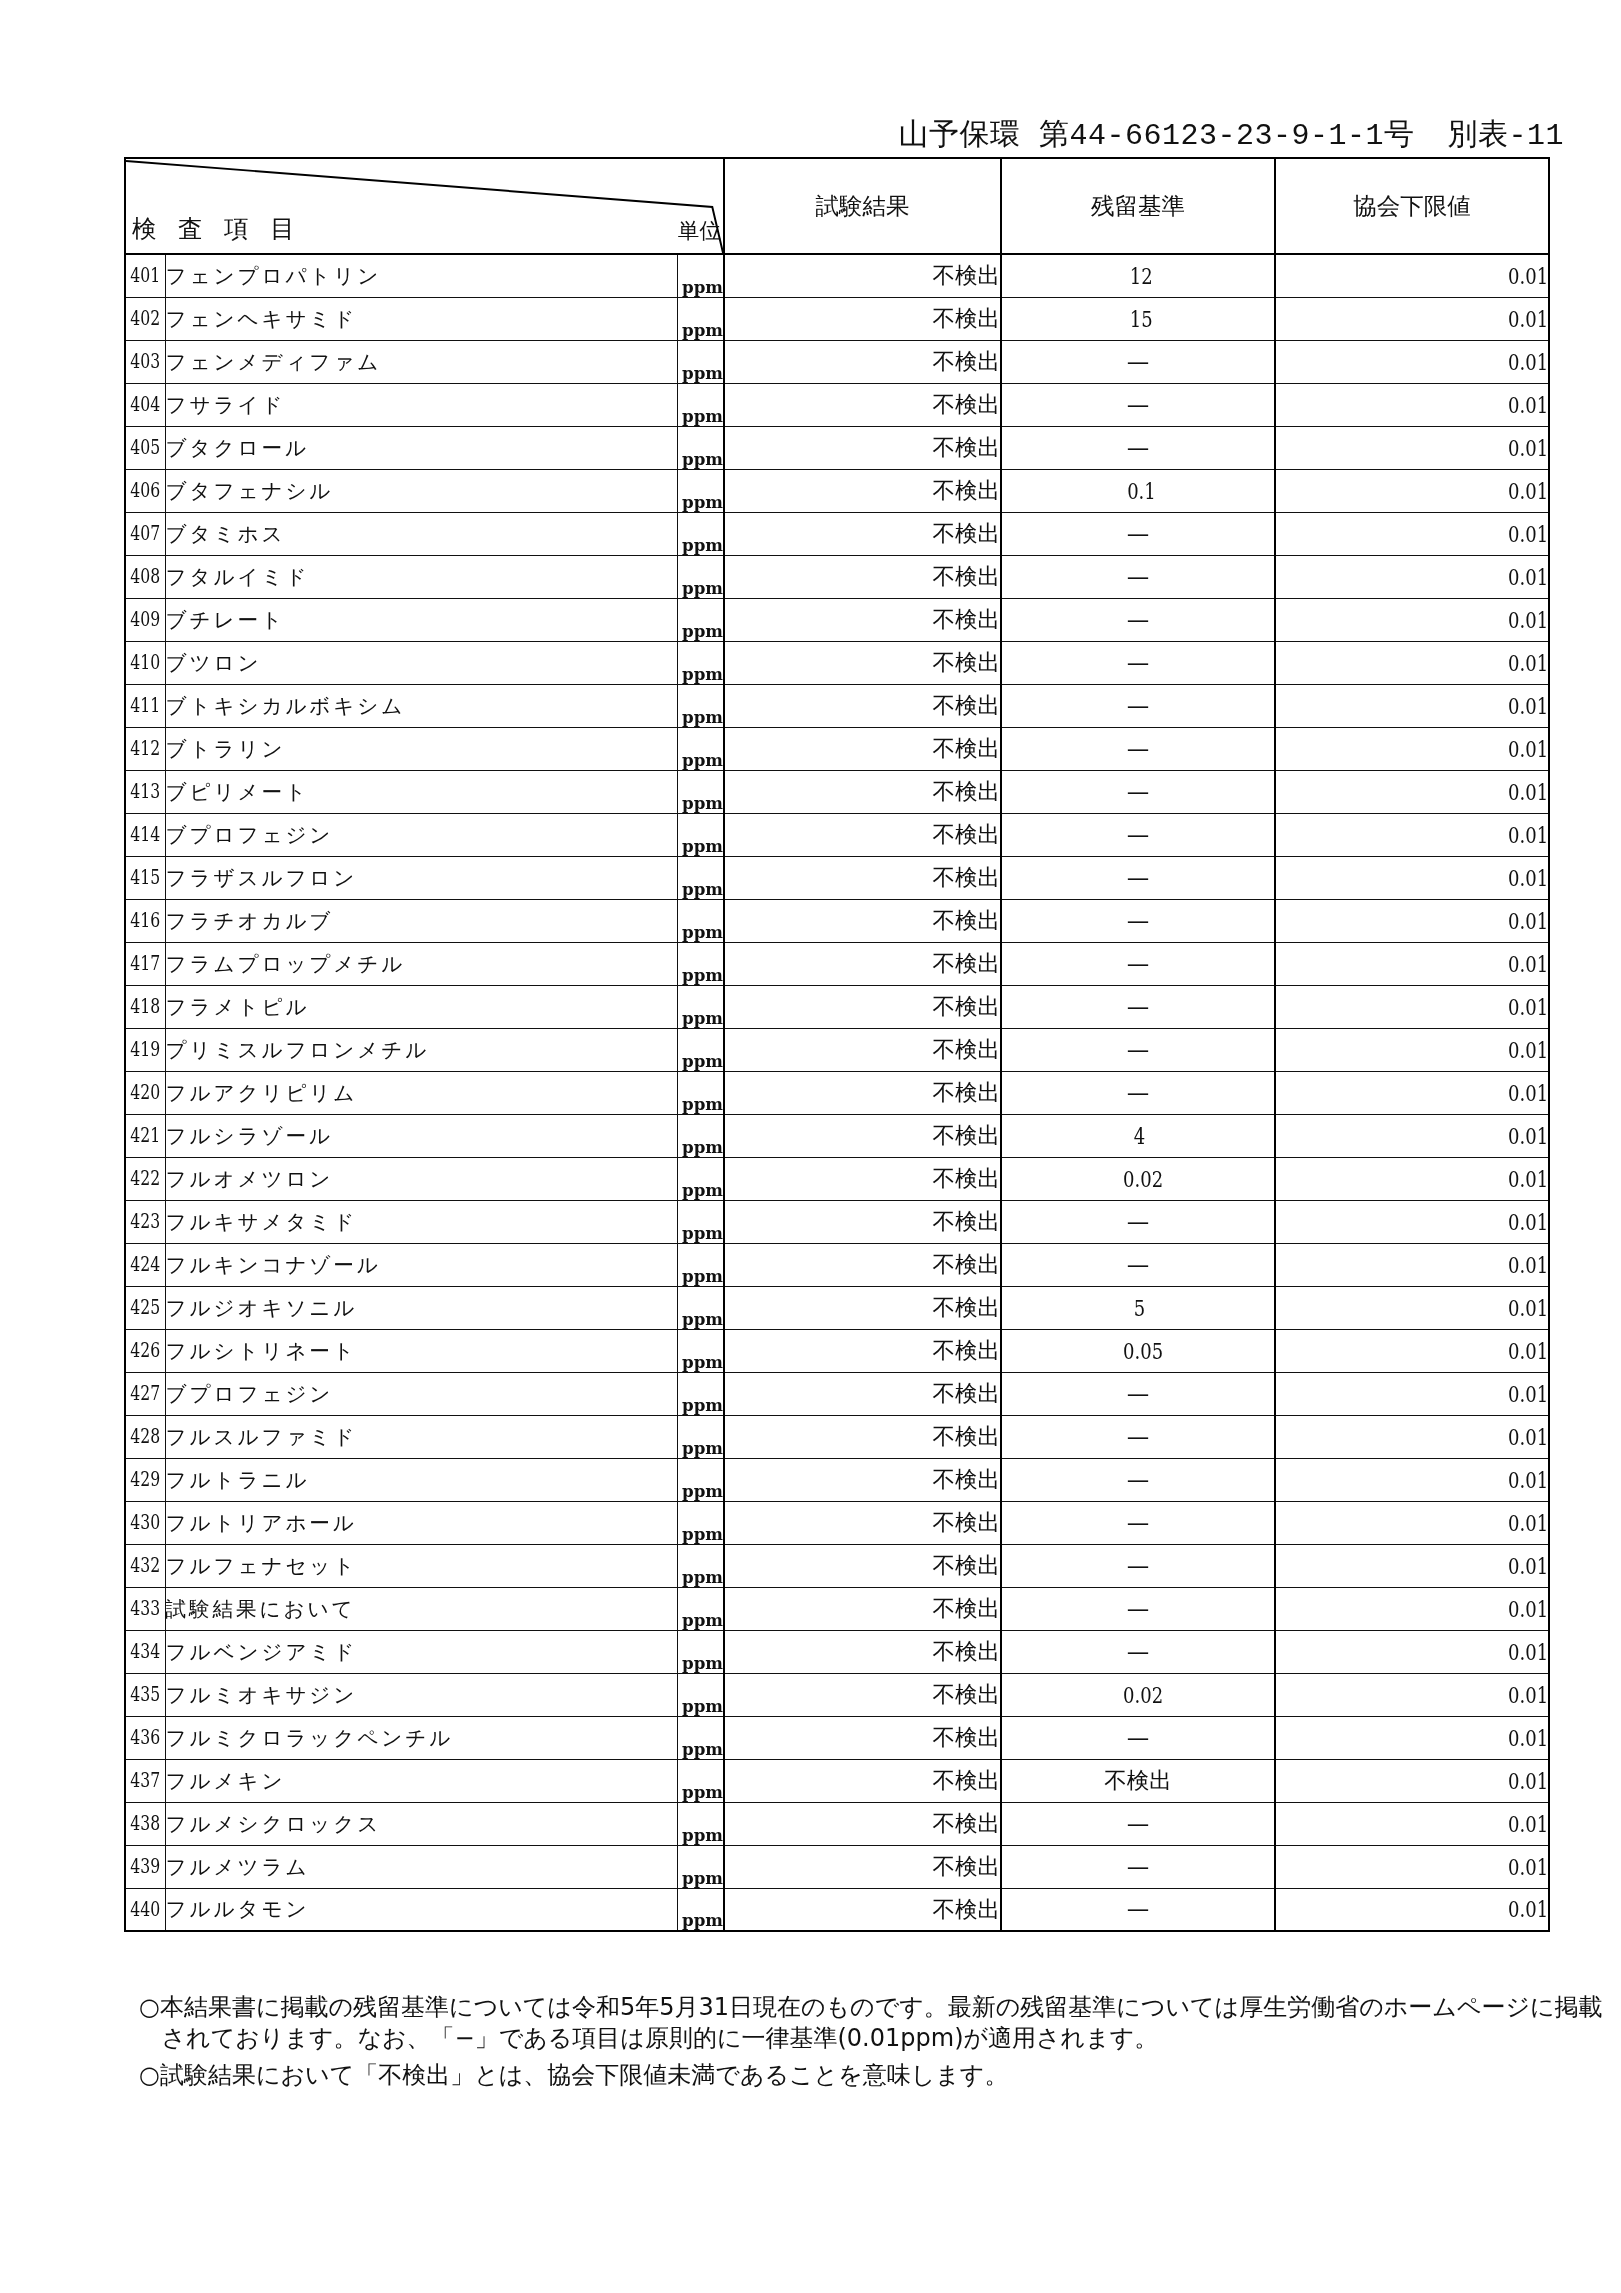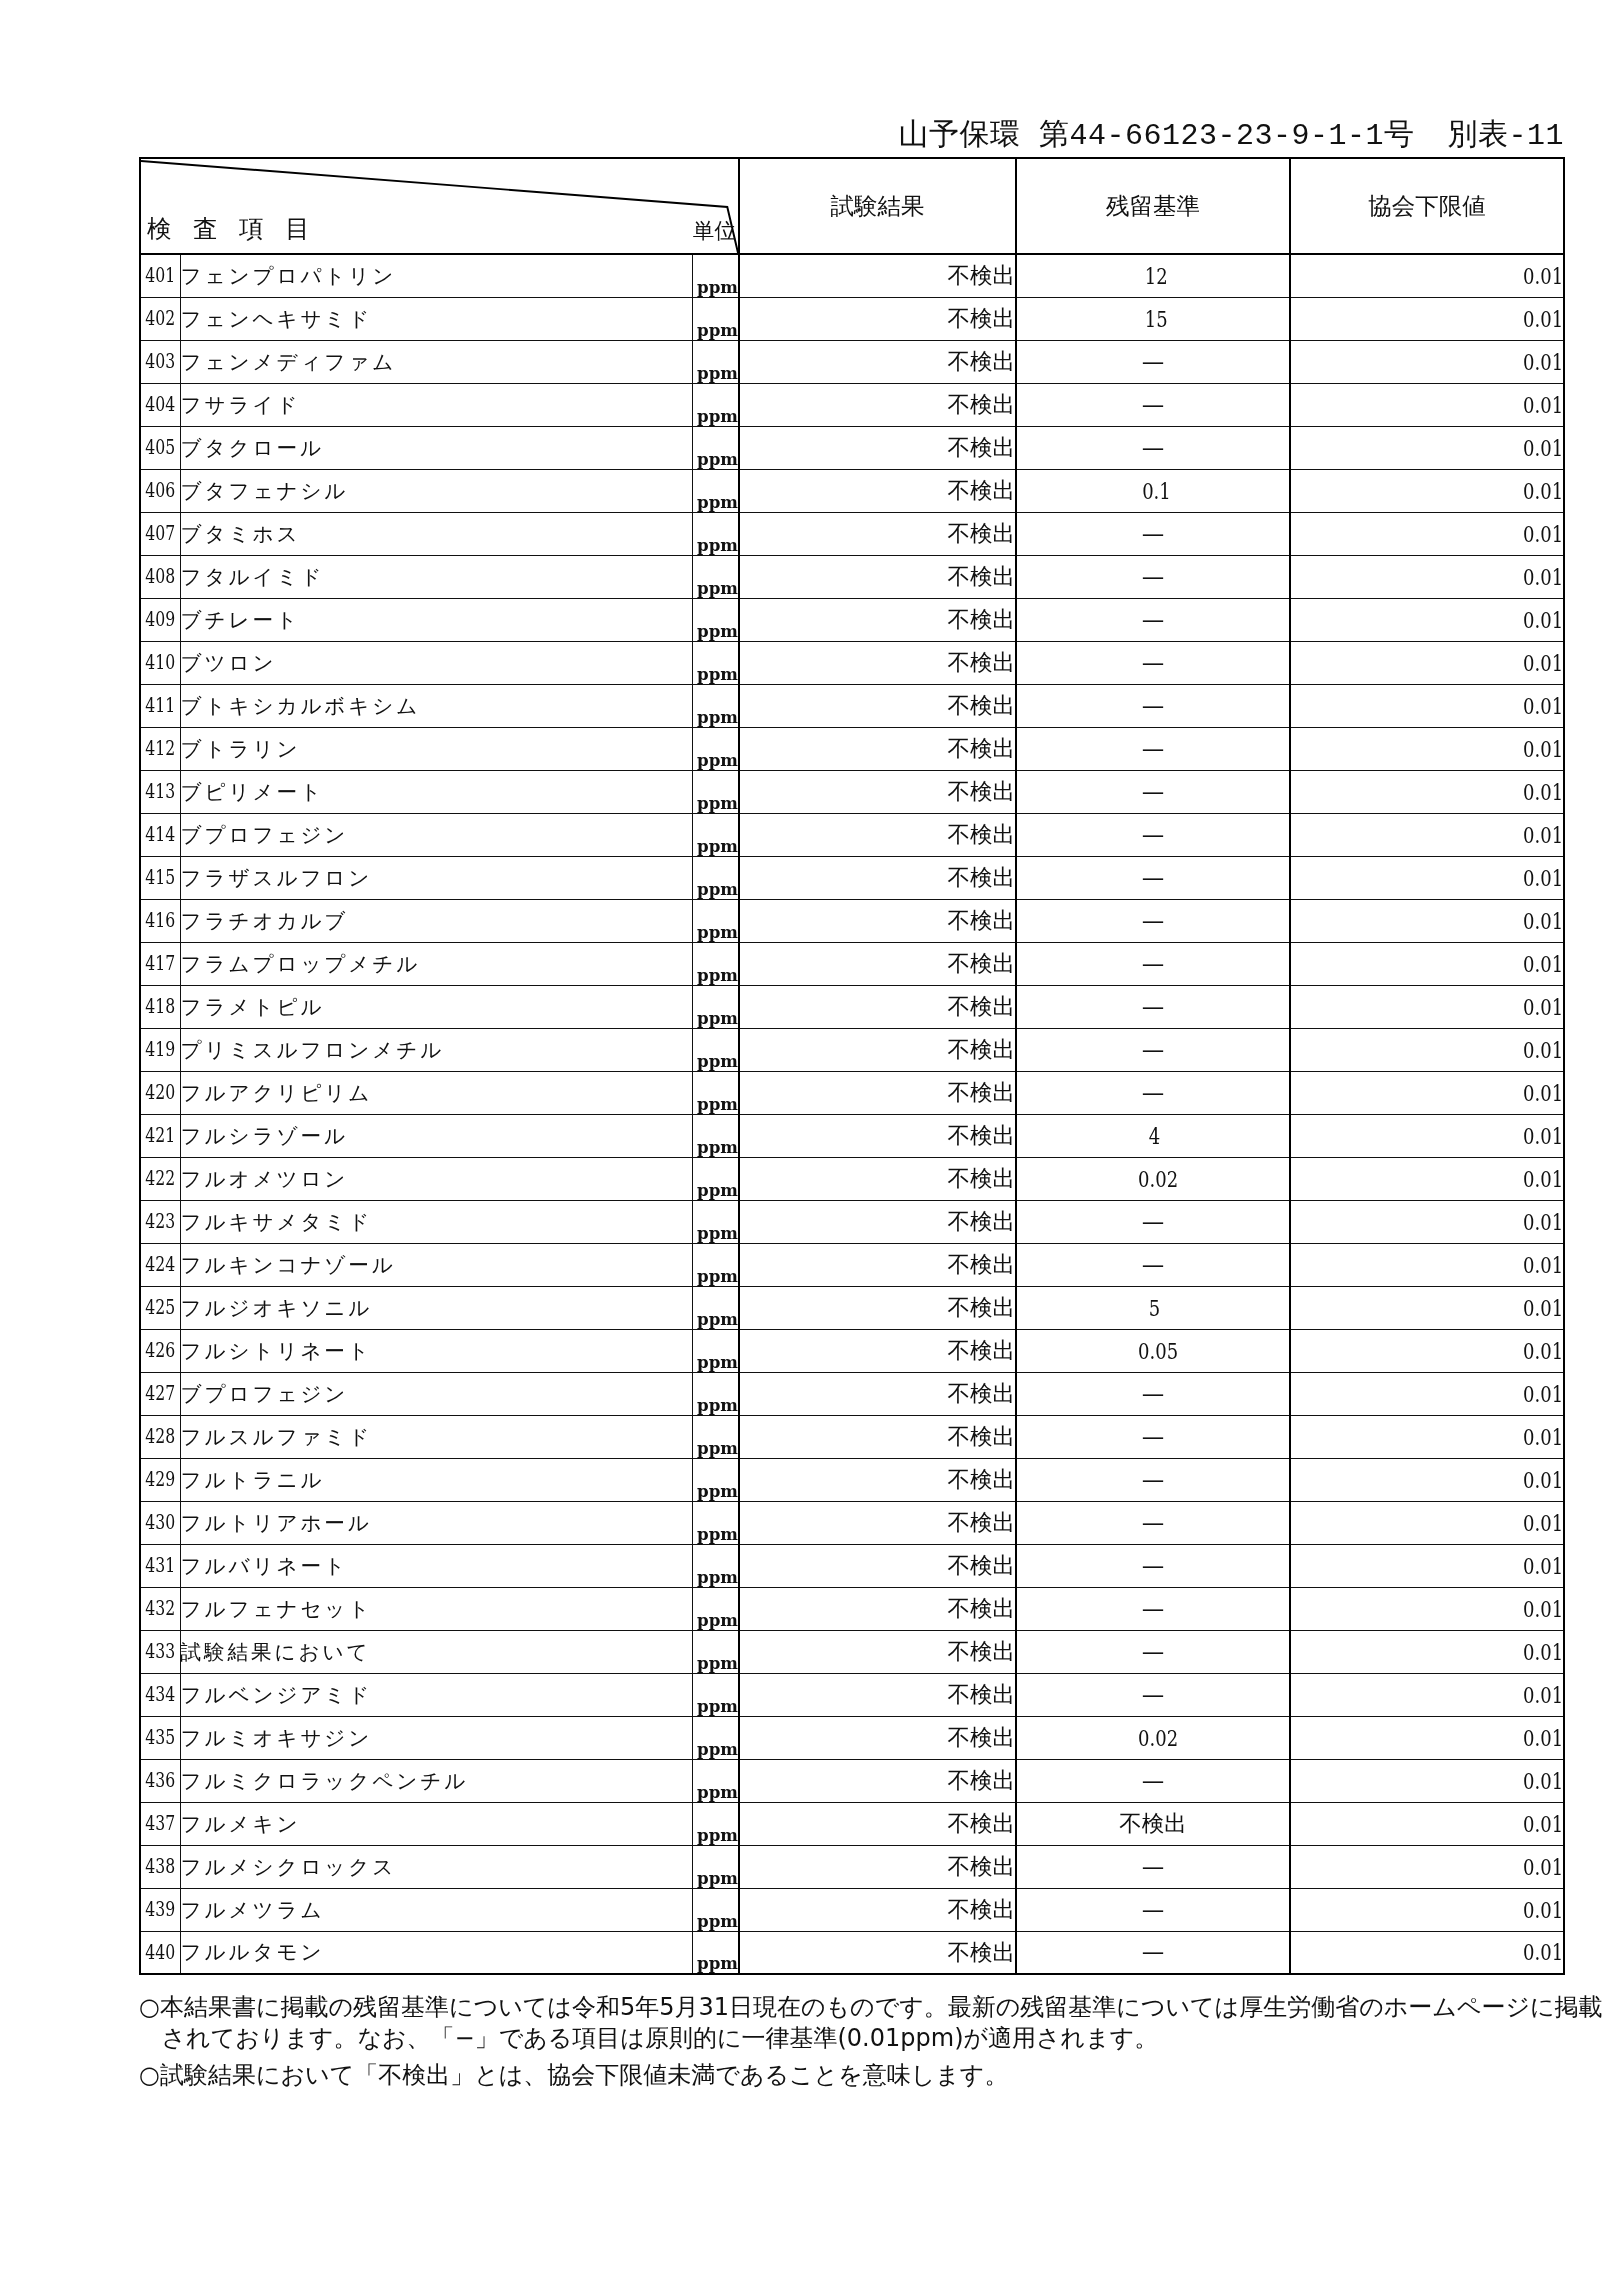--- a/index.html
+++ b/index.html
@@ -1,19 +1,19 @@
 <!DOCTYPE html>
 <html><head>
 <meta charset="utf-8">
 <style>
   html, body { margin: 0; padding: 0; background: #ffffff; }
   body { width: 1621px; height: 2294px; position: relative; font-family: "DejaVu Serif", "Liberation Serif", serif; color: #111; }
   .page-header { position: absolute; top: 114px; right: 57px; font-family: Liberation Mono, monospace; font-size: 30px; letter-spacing: 0.5px; }
   .page-header .sep { display: inline-block; width: 33px; }
-  table.results { position: absolute; left: 139px; top: 157px; width: 1425px; border-collapse: collapse; table-layout: fixed; border: 2.9px solid #000; padding-left: 48px; }
+  table.results { position: absolute; left: 124px; top: 157px; width: 1425px; border-collapse: collapse; table-layout: fixed; border: 2.9px solid #000; padding-left: 48px; }
   table.results th, table.results td { border: 1.5px solid #111; padding: 0; }
   col.c-no { width: 40px; } col.c-name { width: 512px; } col.c-unit { width: 47px; }
   col.c-result { width: 277px; } col.c-limit { width: 274px; } col.c-lod { width: 274px; }
   thead tr { height: 96px; }
   thead th { border-bottom: 2.9px solid #000 !important; font-weight: normal; font-family: "DejaVu Sans", "Liberation Sans", sans-serif; font-size: 23.5px; vertical-align: middle; }
   th.item-head { position: relative; text-align: left; border-right: 1px solid #111 !important; }
   th.item-head svg { position: absolute; left: 0; top: 0; width: 100%; height: 100%; }
   th.item-head .item-label { position: absolute; left: 5.9px; bottom: 7.8px; font-size: 24.5px; letter-spacing: 21.6px; }
   th.item-head .unit-label { position: absolute; right: 2px; bottom: 7.8px; font-size: 21.6px; letter-spacing: 0; }
   th.result-head, th.limit-head, th.lod-head { border-left: 2.9px solid #000 !important; padding-bottom: 27.4px; }
@@ -296,28 +296,20 @@
       </tr>
       <tr>
         <td class="no">430</td>
         <td class="name">フルトリアホール</td>
         <td class="unit">ppm</td>
         <td class="result">不検出</td>
         <td class="limit dash"><span class="">—</span></td>
         <td class="lod"><span class="narrow">0.01</span></td>
       </tr>
       <tr>
-        <td class="no">431</td>
-        <td class="name">フルバリネート</td>
-        <td class="unit">ppm</td>
-        <td class="result">不検出</td>
-        <td class="limit dash"><span class="">—</span></td>
-        <td class="lod"><span class="narrow">0.01</span></td>
-      </tr>
-      <tr>
         <td class="no">432</td>
         <td class="name">フルフェナセット</td>
         <td class="unit">ppm</td>
         <td class="result">不検出</td>
         <td class="limit dash"><span class="">—</span></td>
         <td class="lod"><span class="narrow">0.01</span></td>
       </tr>
       <tr>
         <td class="no">433</td>
         <td class="name">試験結果において</td>

